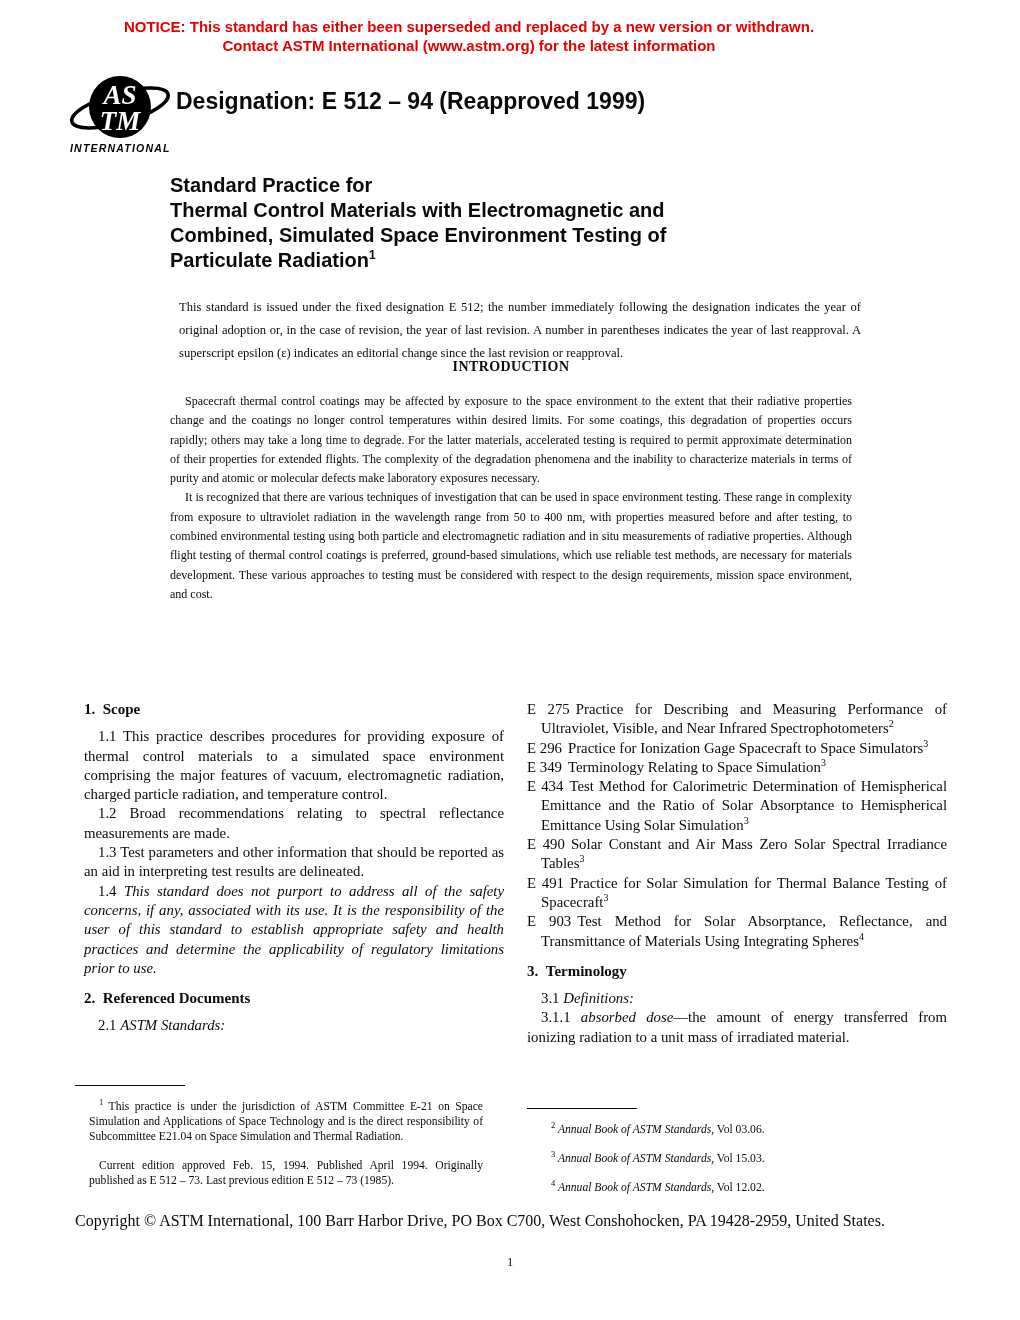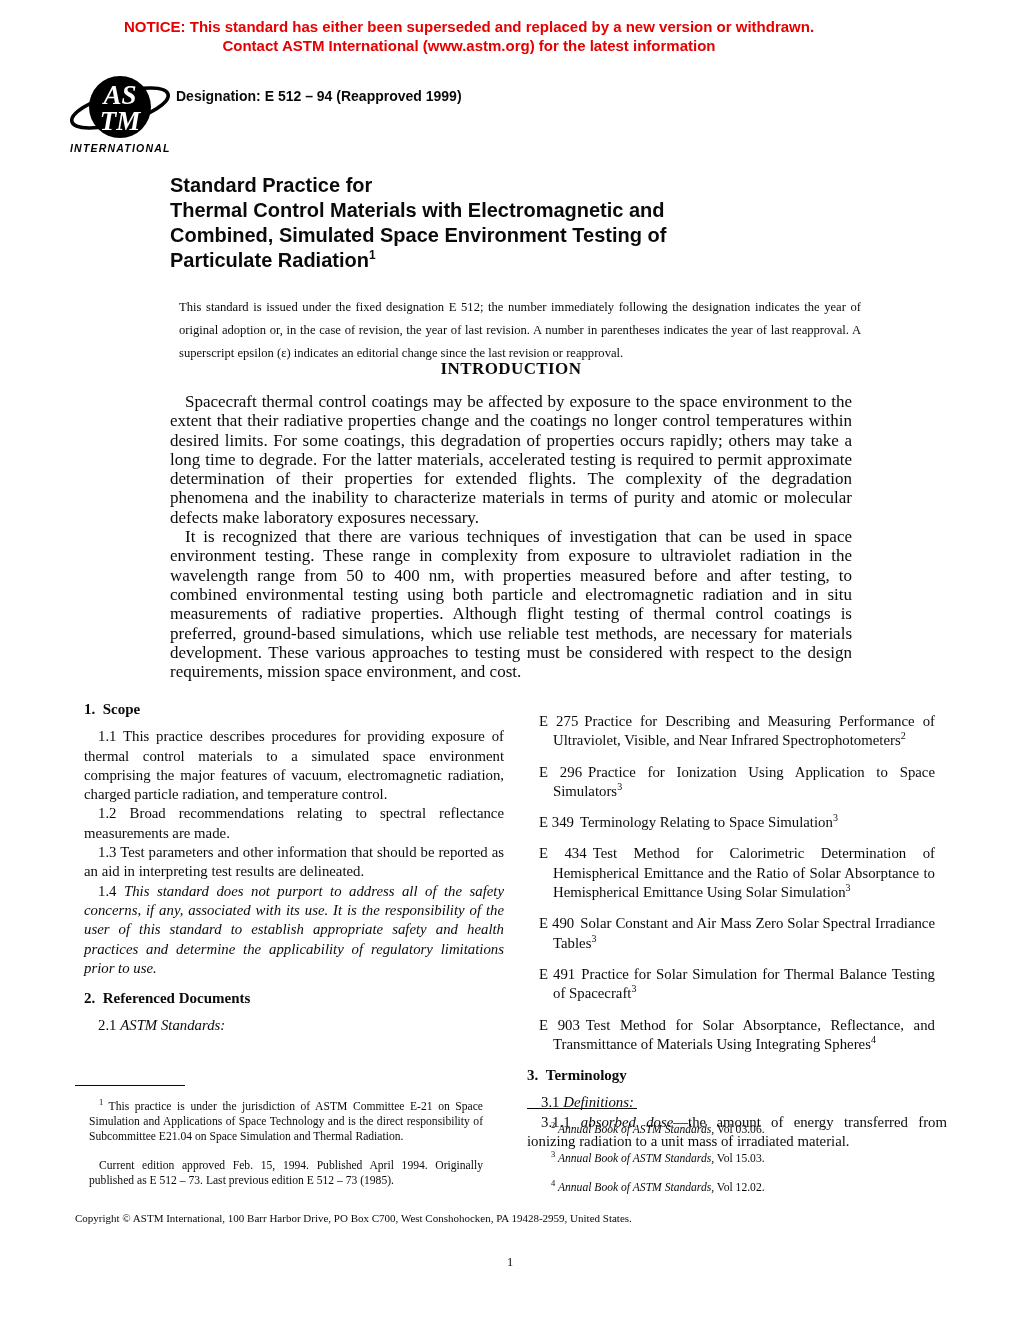--- a/index.html
+++ b/index.html
@@ -12,65 +12,65 @@
   
   .notice{
     left:0;top:18px;width:938px;text-align:center;
     font-family:"Liberation Sans",sans-serif;font-weight:bold;
     font-size:15px;line-height:18.5px;color:#e60000;
   }
   
   .logo{left:68px;top:72px;width:110px;height:86px;}
   .designation{
     left:176px;top:88px;
-    font-family:"Liberation Sans",sans-serif;font-weight:bold;font-size:14px;
+    font-family:"Liberation Sans",sans-serif;font-weight:bold;font-size:23px;
   }
   
   .title{
     left:170px;top:173px;width:700px;
     font-family:"Liberation Sans",sans-serif;font-weight:bold;
     font-size:20px;line-height:25px;
   }
   .title sup{font-size:12px;}
   
   .preamble{
     left:170px;top:296px;width:682px;
     font-size:12.6px;line-height:23px;text-align:justify;margin-left:9px;
   }
   
   .intro-head{
     left:170px;top:359px;width:682px;text-align:center;
-    font-weight:bold;font-size:17px;letter-spacing:.4px;
+    font-weight:bold;font-size:14px;letter-spacing:.4px;
   }
   .intro-body{
     left:170px;top:392px;width:682px;
-    font-size:17px;line-height:19.3px;text-align:justify;
+    font-size:12px;line-height:19.3px;text-align:justify;
   }
   .intro-body p{margin:0;text-indent:15px;}
   
   .col-left{left:84px;top:700px;width:420px;}
   .col-right{left:527px;top:700px;width:420px;}
   .col-left,.col-right{font-size:14.8px;line-height:19.3px;}
   .sec-head{font-weight:bold;font-size:15px;margin:0 0 8px 0;}
   .sec-head.later{margin-top:11px;}
   .bodyp{margin:0;text-indent:14px;text-align:justify;}
   .ital{font-style:italic;}
-  .ref{margin:12px;padding-left:14px;text-indent:-14px;text-align:justify;}
+  .ref{margin:0;padding-left:14px;text-indent:-14px;text-align:justify;}
   .refcode{margin-right:6px;}
   sup{line-height:0;}
   .col-left sup,.col-right sup{font-size:10px;}
   
   .fnrule{border-top:1.4px solid #0a0a0a;width:110px;height:0;margin:0 0 7px 0;}
   .fnote{font-size:11.6px;line-height:14.9px;text-align:justify;}
   .fnote p{margin:14px;text-indent:10px;}
   .fnote sup{font-size:8.5px;}
   .fn-left{left:75px;top:1085px;width:422px;}
   .fn-right{left:527px;top:1108px;width:422px;}
   
-  .copyright{left:75px;top:1212px;width:880px;font-size:11px;}
+  .copyright{left:75px;top:1212px;width:880px;font-size:16px;}
   .pagenum{left:0;top:1255px;width:1020px;text-align:center;font-size:12.5px;}
   
   .logo svg{display:block;}
 </style>
 </head>
 <body>
 
 <div class="abs notice">
   <div>NOTICE: This standard has either been superseded and replaced by a new version or withdrawn.</div>
   <div>Contact ASTM International (www.astm.org) for the latest information</div>
@@ -108,21 +108,21 @@
   <p class="bodyp">1.1 This practice describes procedures for providing exposure of thermal control materials to a simulated space environment comprising the major features of vacuum, electromagnetic radiation, charged particle radiation, and temperature control.</p>
   <p class="bodyp">1.2 Broad recommendations relating to spectral reflectance measurements are made.</p>
   <p class="bodyp">1.3 Test parameters and other information that should be reported as an aid in interpreting test results are delineated.</p>
   <p class="bodyp"><span>1.4 </span><span class="ital">This standard does not purport to address all of the safety concerns, if any, associated with its use. It is the responsibility of the user of this standard to establish appropriate safety and health practices and determine the applicability of regulatory limitations prior to use.</span></p>
   <h4 class="sec-head later">2. Referenced Documents</h4>
   <p class="bodyp"><span>2.1 </span><span class="ital">ASTM Standards:</span></p>
 </div>
 
 <div class="abs col-right">
   <p class="ref"><span class="refcode">E 275</span><span>Practice for Describing and Measuring Performance of Ultraviolet, Visible, and Near Infrared Spectrophotometers</span><sup>2</sup></p>
-  <p class="ref"><span class="refcode">E 296</span><span>Practice for Ionization Using Application to Space Simulators</span><sup>3</sup></p>
+  <p class="ref"><span class="refcode">E 296</span><span>Practice for Ionization Gage Spacecraft to Space Simulators</span><sup>3</sup></p>
   <p class="ref"><span class="refcode">E 349</span><span>Terminology Relating to Space Simulation</span><sup>3</sup></p>
   <p class="ref"><span class="refcode">E 434</span><span>Test Method for Calorimetric Determination of Hemispherical Emittance and the Ratio of Solar Absorptance to Hemispherical Emittance Using Solar Simulation</span><sup>3</sup></p>
   <p class="ref"><span class="refcode">E 490</span><span>Solar Constant and Air Mass Zero Solar Spectral Irradiance Tables</span><sup>3</sup></p>
   <p class="ref"><span class="refcode">E 491</span><span>Practice for Solar Simulation for Thermal Balance Testing of Spacecraft</span><sup>3</sup></p>
   <p class="ref"><span class="refcode">E 903</span><span>Test Method for Solar Absorptance, Reflectance, and Transmittance of Materials Using Integrating Spheres</span><sup>4</sup></p>
   <h4 class="sec-head later">3. Terminology</h4>
   <p class="bodyp"><span>3.1 </span><span class="ital">Definitions:</span></p>
   <p class="bodyp"><span>3.1.1 </span><span class="ital">absorbed dose</span><span>—the amount of energy transferred from ionizing radiation to a unit mass of irradiated material.</span></p>
 </div>
 

